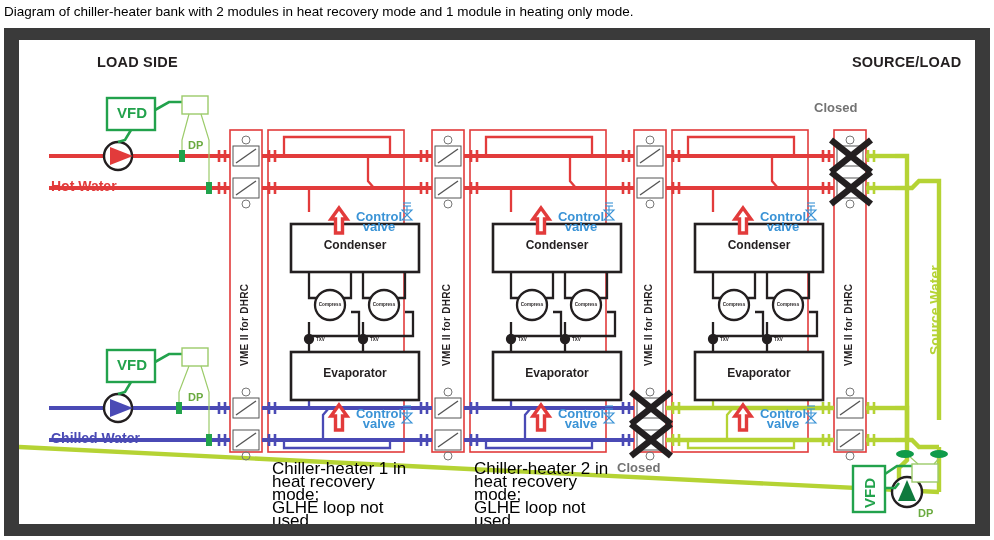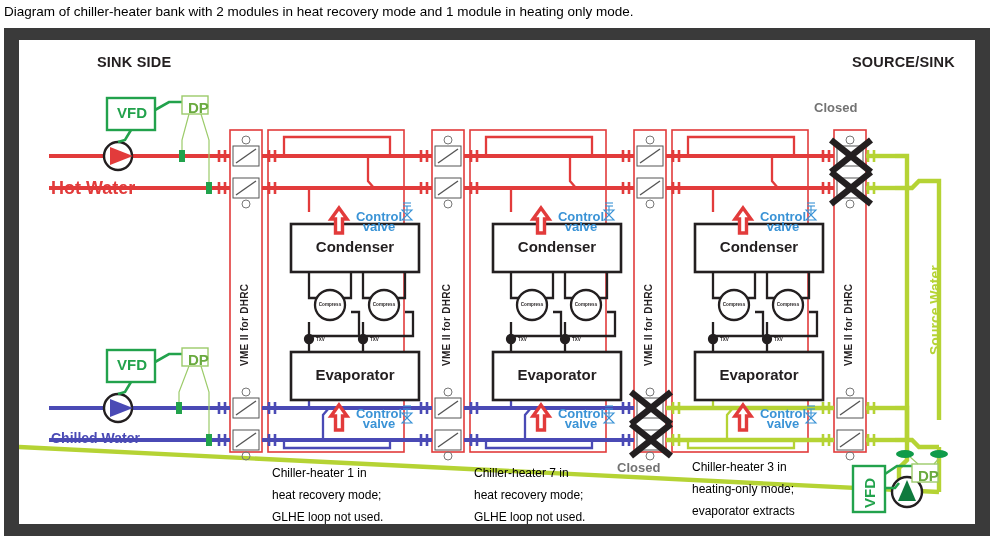--- a/index.html
+++ b/index.html
@@ -6,40 +6,40 @@
   body{font-family:"Liberation Sans",sans-serif;width:994px;height:540px;overflow:hidden;}
   #root{position:relative;width:970px;height:540px;}
   #caption{position:absolute;left:4px;top:4px;width:980px;height:20px;
     font-family:"Liberation Sans",sans-serif;font-size:13.5px;color:#000;white-space:nowrap;}
   #frame{position:absolute;left:4px;top:28px;width:986px;height:508px;
     background:#3a3a3a;box-sizing:border-box;}
   #canvas{position:absolute;left:19px;top:40px;width:956px;height:484px;background:#fff;overflow:hidden;}
   svg{position:absolute;left:0;top:0;}
   .lbl{position:absolute;font-family:"Liberation Sans",sans-serif;font-weight:bold;}
   .hdr{font-size:14.5px;color:#231f20;letter-spacing:.2px;}
-  .side-hot{font-size:18px;color:#e23b3b;}
+  .side-hot{font-size:14px;color:#e23b3b;}
   .side-chw{font-size:14px;color:#4a4ab5;}
   .closed{font-size:13px;color:#737373;}
   .cap{position:absolute;font-family:"Liberation Sans",sans-serif;font-weight:normal;
-    font-size:12px;color:#000;line-height:22px;white-space:pre-line;}
+    font-size:17px;color:#000;line-height:13px;white-space:pre-line;}
   .vme{position:absolute;font-family:"Liberation Sans",sans-serif;font-weight:bold;
     font-size:10px;color:#231f20;writing-mode:vertical-rl;transform:rotate(180deg);
     letter-spacing:.3px;white-space:nowrap;}
   .srcw{position:absolute;font-family:"Liberation Sans",sans-serif;font-weight:bold;
     font-size:14px;color:#b5d334;writing-mode:vertical-rl;transform:rotate(180deg);white-space:nowrap;}
   .boxlbl{position:absolute;font-family:"Liberation Sans",sans-serif;font-weight:bold;
-    font-size:15px;color:#231f20;text-align:center;}
+    font-size:12px;color:#231f20;text-align:center;}
   .cvlbl{position:absolute;font-family:"Liberation Sans",sans-serif;font-weight:bold;
     font-size:13px;color:#3a93d6;line-height:10px;text-align:center;white-space:pre-line;}
   .vfd{position:absolute;font-family:"Liberation Sans",sans-serif;font-weight:bold;
     font-size:15px;color:#22a24c;}
   .vfdv{position:absolute;font-family:"Liberation Sans",sans-serif;font-weight:bold;
     font-size:15px;color:#22a24c;writing-mode:vertical-rl;transform:rotate(180deg);}
   .dp{position:absolute;font-family:"Liberation Sans",sans-serif;font-weight:bold;
-    font-size:15px;color:#6aaa3f;}
+    font-size:11px;color:#6aaa3f;margin-top:40px;}
   .comp{position:absolute;font-family:"Liberation Sans",sans-serif;font-weight:bold;
     font-size:4.6px;color:#231f20;text-align:center;width:30px;}
   .txv{position:absolute;font-family:"Liberation Sans",sans-serif;font-weight:bold;
     font-size:4.6px;color:#231f20;}
 </style>
 </head>
 <body>
 
 <div id="root">
 
@@ -365,22 +365,22 @@
         <path d="M866,448 L876,448 L880,443" fill="none" stroke="#22a24c" stroke-width="2.6"></path>
         <path d="M866,434 L878,426 L896,426" fill="none" stroke="#22a24c" stroke-width="2.6"></path>
         <rect x="893" y="424" width="26" height="18" fill="#fff" stroke="#9ccb6a" stroke-width="1.4"></rect>
         <path d="M899,424 L890,416" fill="none" stroke="#9ccb6a" stroke-width="1.2"></path>
         <path d="M915,424 L922,416" fill="none" stroke="#9ccb6a" stroke-width="1.2"></path>
         <ellipse cx="886" cy="414" rx="9" ry="4" fill="#0f9b4a"></ellipse>
         <ellipse cx="920" cy="414" rx="9" ry="4" fill="#0f9b4a"></ellipse>
       </g>
     </svg>
 
-    <div class="lbl hdr" style="left:78px;top:14px;">SINK SIDE</div>
-    <div class="lbl hdr" style="left:833px;top:14px;">SOURCE/SINK</div>
+    <div class="lbl hdr" style="left:78px;top:14px;">LOAD SIDE</div>
+    <div class="lbl hdr" style="left:833px;top:14px;">SOURCE/LOAD</div>
 
     <div class="lbl side-hot" style="left:32px;top:138px;">Hot Water</div>
     <div class="lbl side-chw" style="left:32px;top:390px;">Chilled Water</div>
     <div class="srcw" style="left:908px;top:195px;height:120px;">Source Water</div>
 
     <div class="lbl closed" style="left:795px;top:60px;">Closed</div>
     <div class="lbl closed" style="left:598px;top:420px;">Closed</div>
 
     <div class="vme" style="left:220px;top:190px;height:136px;">VME II for DHRC</div>
     <div class="vme" style="left:422px;top:190px;height:136px;">VME II for DHRC</div>
@@ -424,22 +424,18 @@
     <div class="vfd" style="left:98px;top:64px;">VFD</div>
     <div class="dp" style="left:169px;top:59px;">DP</div>
     <div class="vfd" style="left:98px;top:316px;">VFD</div>
     <div class="dp" style="left:169px;top:311px;">DP</div>
     <div class="vfdv" style="left:842px;top:430px;height:38px;">VFD</div>
     <div class="dp" style="left:899px;top:427px;">DP</div>
 
     <div class="cap" style="left:253px;top:422px;width:150px;">Chiller-heater 1 in
 heat recovery mode;
 GLHE loop not used.</div>
-    <div class="cap" style="left:455px;top:422px;width:150px;">Chiller-heater 7 in
+    <div class="cap" style="left:455px;top:422px;width:150px;">Chiller-heater 2 in
 heat recovery mode;
 GLHE loop not used.</div>
-    <div class="cap" style="left:673px;top:416px;width:150px;">Chiller-heater 3 in
-heating-only mode;
-evaporator extracts
-heat from GLHE loop.</div>
 
   </div>
 </div>
 
 </body></html>

